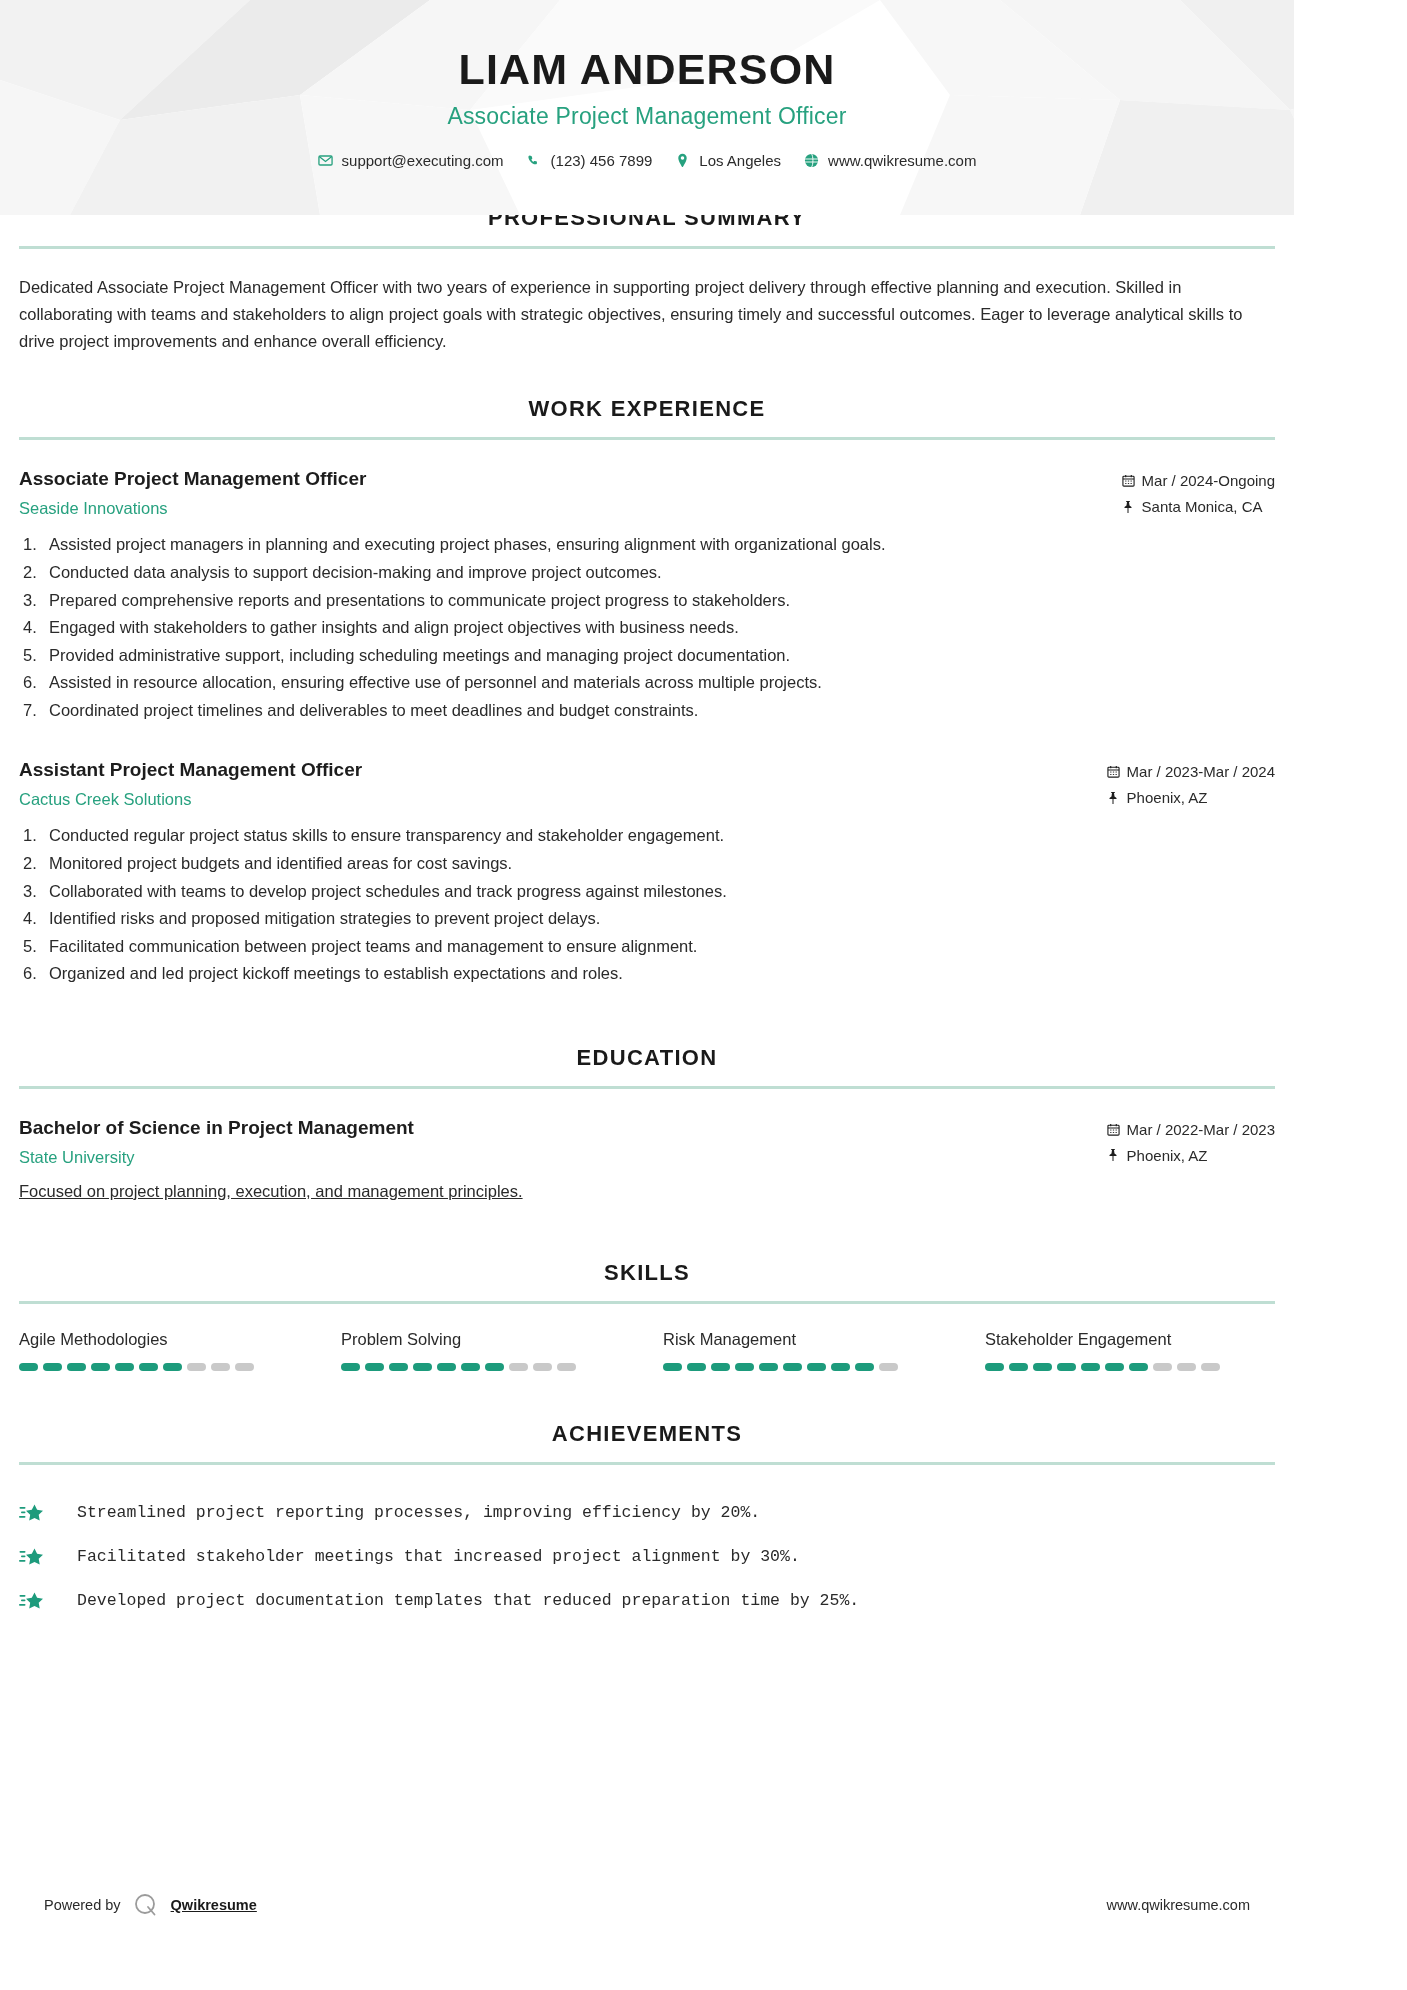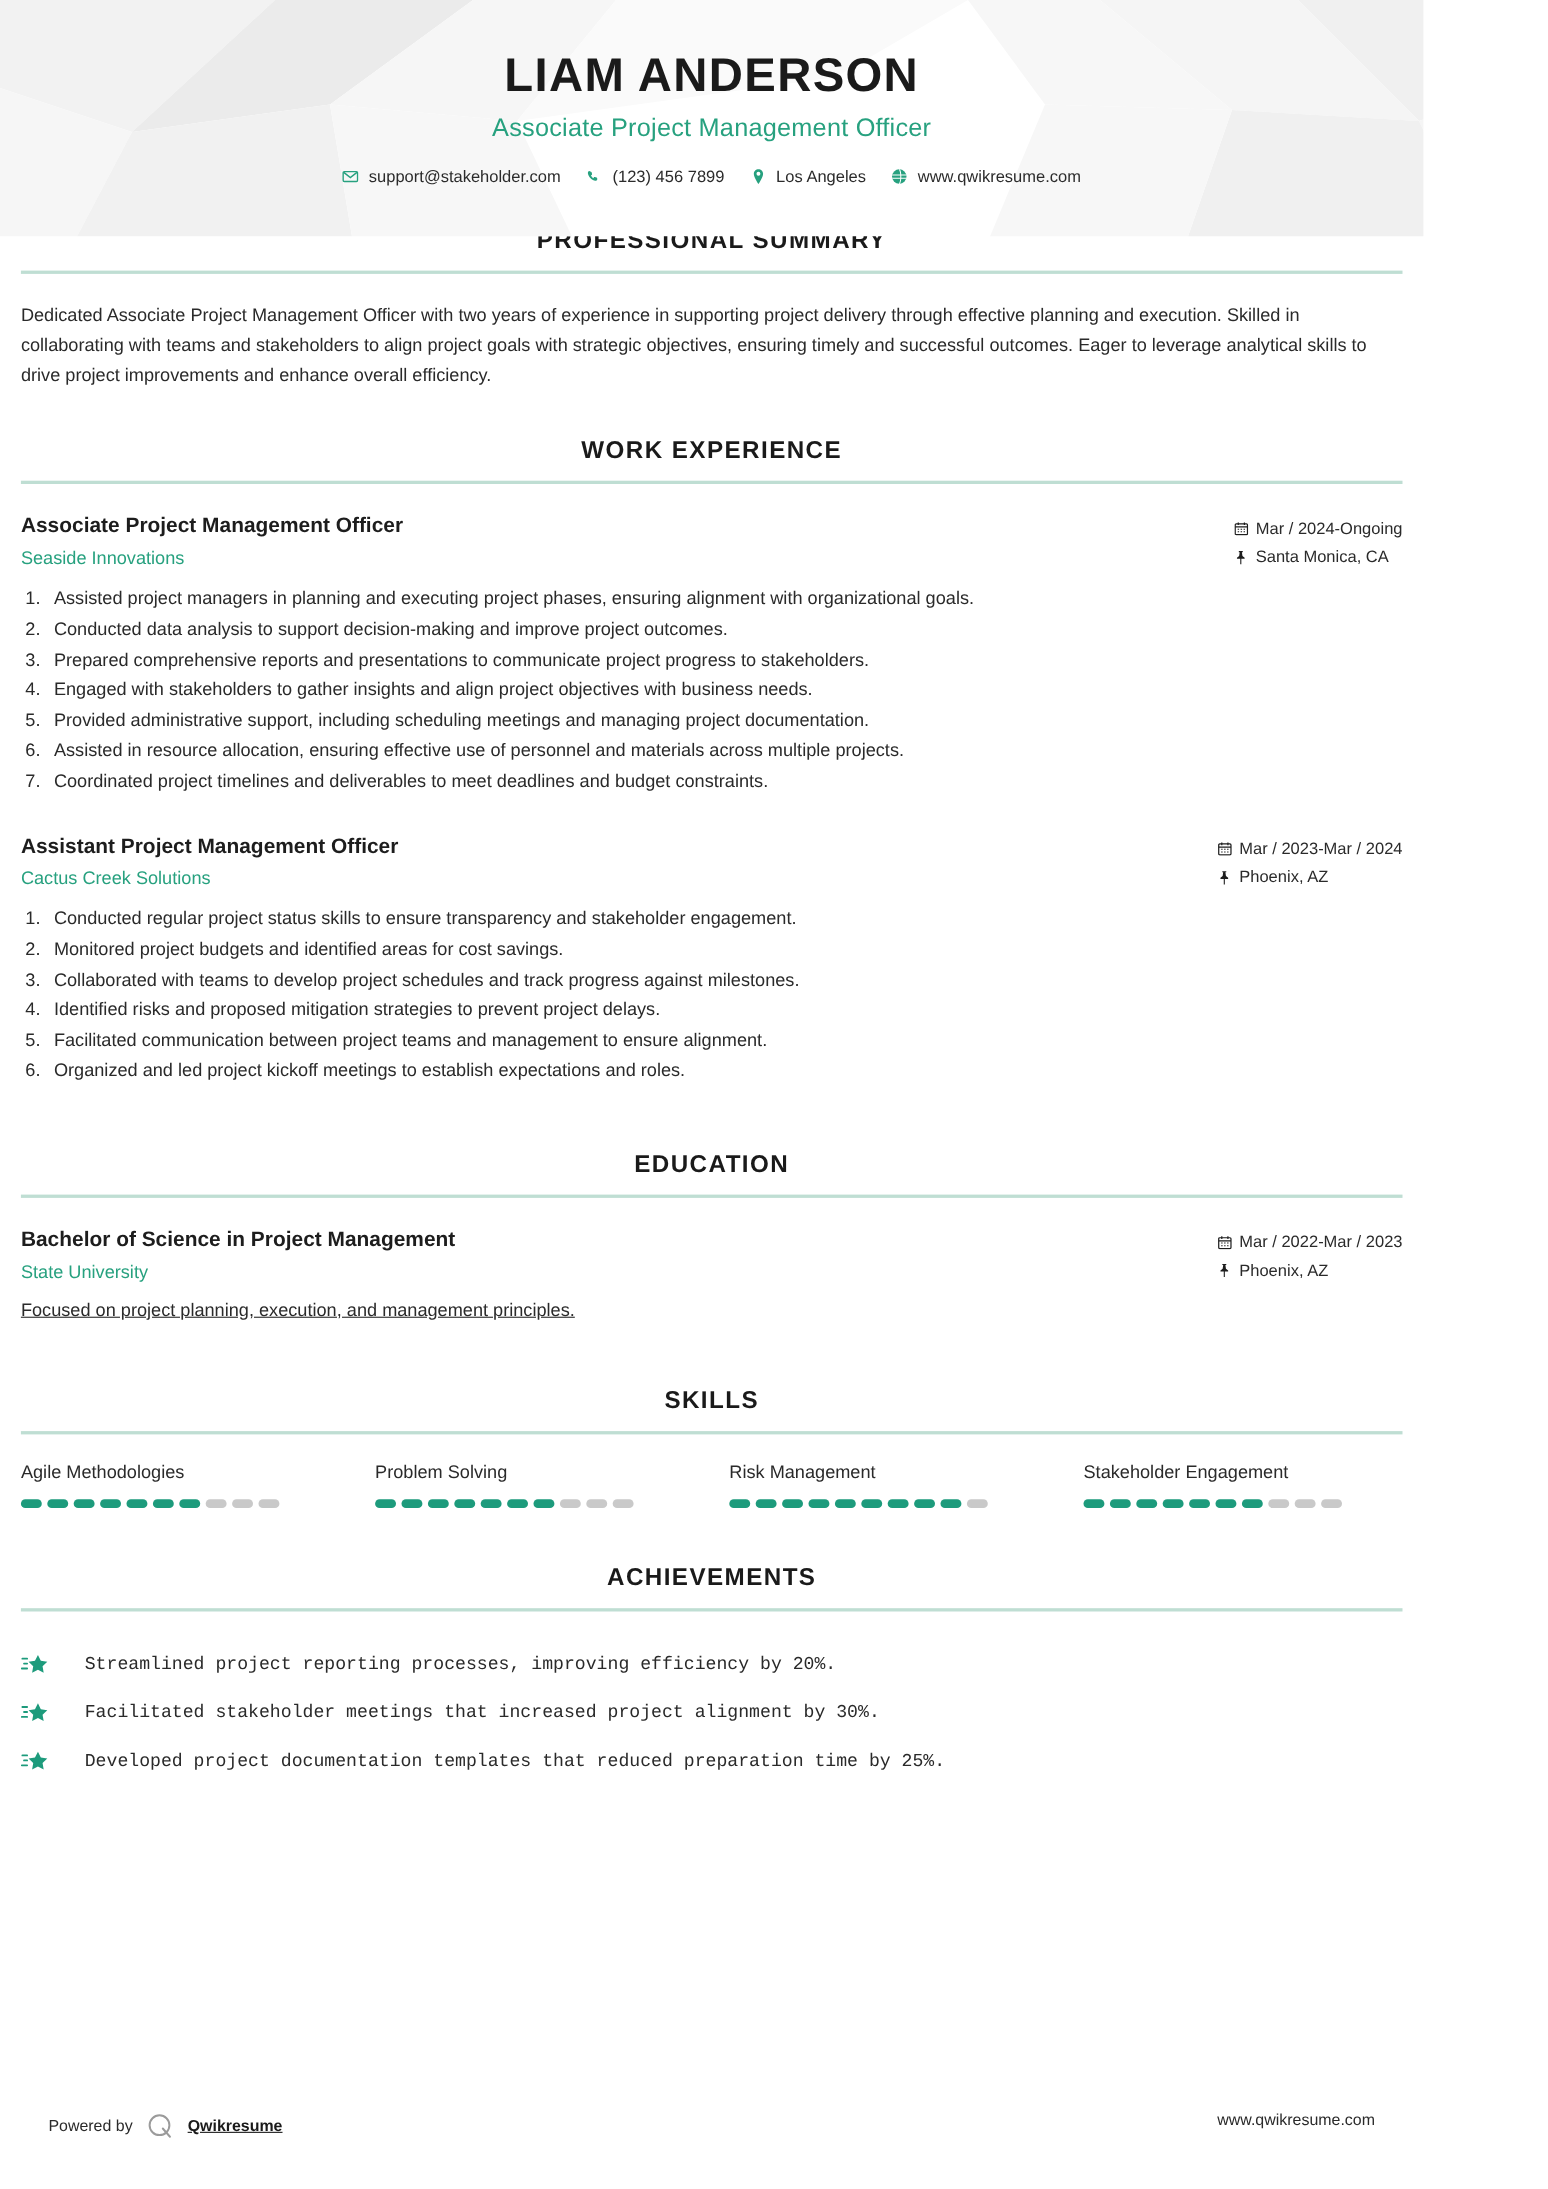--- a/index.html
+++ b/index.html
@@ -87,22 +87,22 @@
   
   .sec-ach { margin-top:50px; }
   .ach-list { margin-top:26px; }
   .ach-item { display:flex; align-items:flex-end; gap:32px; margin-top:0; padding:9px 0;font-family:Liberation Mono, monospace; }
   .ach-icon { flex:0 0 auto; width:26px; height:24px; color:#1d9b7c; display:block; }
   .ach-icon svg { display:block; }
   .ach-text { font-size:16.5px; color:#2a2a2a; line-height:1.5; padding-top:1px; }
 
   
   .footer {
-    position:absolute; left:44px; right:44px; bottom:44px;
-    display:flex; align-items:flex-start; justify-content:space-between;
+    position:absolute; left:44px; right:44px; bottom:72px;
+    display:flex; align-items:center; justify-content:space-between;
   }
   .footer-left { display:flex; align-items:center; gap:12px; }
   .powered { font-size:14.5px; color:#2a2a2a; }
   .qmark { width:26px; height:26px; color:#9b9b9b; }
   .qmark svg { display:block; }
   .brand { font-size:14.5px; color:#1a1a1a; text-decoration:underline; font-weight:bold; }
   .footer-url { font-size:14.5px; color:#2a2a2a; }
 </style>
 </head>
 <body>
@@ -134,21 +134,21 @@
 
     <div class="contacts">
 
       <div class="contact">
         <span class="cicon">
           <svg width="15" height="15" viewBox="0 0 16 16" fill="none" stroke="currentColor" stroke-width="1.4">
             <rect x="1" y="3.2" width="14" height="9.6" rx="1.2"></rect>
             <path d="M1.6 4 8 9 14.4 4"></path>
           </svg>
         </span>
-        <span class="ctext">support@stakeholder.com</span>
+        <span class="ctext">support@executing.com</span>
       </div>
 
       <div class="contact">
         <span class="cicon">
           <svg width="14" height="14" viewBox="0 0 16 16" fill="currentColor">
             <path d="M3.2 1.6c-.5 0-1 .3-1.3.8-.5 1-.3 2.5.6 4.2.9 1.7 2.3 3.2 3.9 4.2 1.7 1 3.2 1.3 4.2.8.5-.3.8-.8.8-1.3l-.1-1.2c0-.4-.3-.7-.7-.8l-1.8-.4c-.4-.1-.8.1-1 .4l-.5.8C6.4 8.6 5.4 7.6 4.8 6.4l.8-.5c.3-.2.5-.6.4-1l-.4-1.8c-.1-.4-.4-.7-.8-.7z"></path>
           </svg>
         </span>
         <span class="ctext">(123) 456 7899</span>
       </div>

